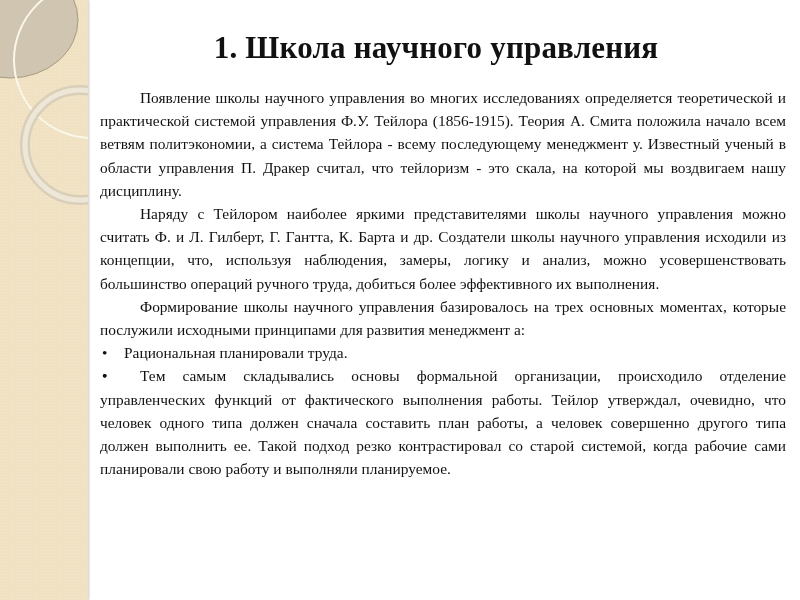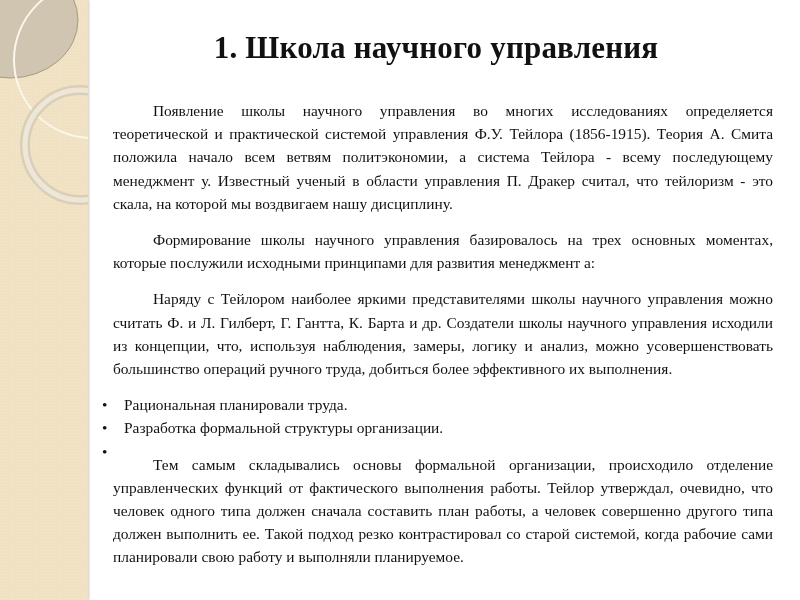--- a/index.html
+++ b/index.html
@@ -21,42 +21,42 @@
   .title {
     position: absolute; left: 0; right: 16px; top: 30px;
     text-align: center; padding-left: 88px;
     font-family: "Liberation Serif", serif; font-weight: bold;
     font-size: 31px; color: #111; letter-spacing: 0.2px;
   }
   .content {
     position: absolute; left: 100px; top: 86px; width: 686px;
     font-size: 15.4px; line-height: 23.2px; text-align: justify;
   }
-  .content p { margin: 13px; text-indent: 40px; }
+  .content p { margin: 0; text-indent: 40px; }
   .content ul { margin: 0; padding: 0; list-style: none; }
   .content li { position: relative; padding-left: 24px; }
   .content li .bullet { position: absolute; left: 2px; top: 0; }
 </style>
 </head>
 <body>
 
 <div class="side-panel">
   <svg width="88" height="600" viewBox="0 0 88 600">
     <ellipse cx="10" cy="20" rx="68" ry="58" fill="#cfc5b0" stroke="#a89a80" stroke-width="1"></ellipse>
     <circle cx="92" cy="60" r="78" fill="none" stroke="#fbf6ea" stroke-width="2"></circle>
     <circle cx="80" cy="145" r="55" fill="none" stroke="#d9cfb9" stroke-width="10"></circle>
     <circle cx="80" cy="145" r="55" fill="none" stroke="#eee7d8" stroke-width="5"></circle>
   </svg>
 </div>
 
 <div class="title">1. Школа научного управления</div>
 
 <div class="content">
   <p>Появление школы научного управления во многих исследованиях определяется теоретической и практической системой управления Ф.У. Тейлора (1856-1915). Теория А. Смита положила начало всем ветвям политэкономии, а система Тейлора - всему последующему менеджмент у. Известный ученый в области управления П. Дракер считал, что тейлоризм - это скала, на которой мы воздвигаем нашу дисциплину.</p>
+  <p>Наряду с Тейлором наиболее яркими представителями школы научного управления можно считать Ф. и Л. Гилберт, Г. Гантта, К. Барта и др. Создатели школы научного управления исходили из концепции, что, используя наблюдения, замеры, логику и анализ, можно усовершенствовать большинство операций ручного труда, добиться более эффективного их выполнения.</p>
   <p>Формирование школы научного управления базировалось на трех основных моментах, которые послужили исходными принципами для развития менеджмент а:</p>
-  <p>Наряду с Тейлором наиболее яркими представителями школы научного управления можно считать Ф. и Л. Гилберт, Г. Гантта, К. Барта и др. Создатели школы научного управления исходили из концепции, что, используя наблюдения, замеры, логику и анализ, можно усовершенствовать большинство операций ручного труда, добиться более эффективного их выполнения.</p>
   <ul>
     <li><span class="bullet">•</span><span>Рациональная планировали труда.</span></li>
-    <li><span class="bullet">•</span><span>Разработка формальной структуры организации.</span></li>
+    <li><span class="bullet">•</span></li>
     <li><span class="bullet">•</span></li>
   </ul>
   <p>Тем самым складывались основы формальной организации, происходило отделение управленческих функций от фактического выполнения работы. Тейлор утверждал, очевидно, что человек одного типа должен сначала составить план работы, а человек совершенно другого типа должен выполнить ее. Такой подход резко контрастировал со старой системой, когда рабочие сами планировали свою работу и выполняли планируемое.</p>
 </div>
 
 </body></html>

